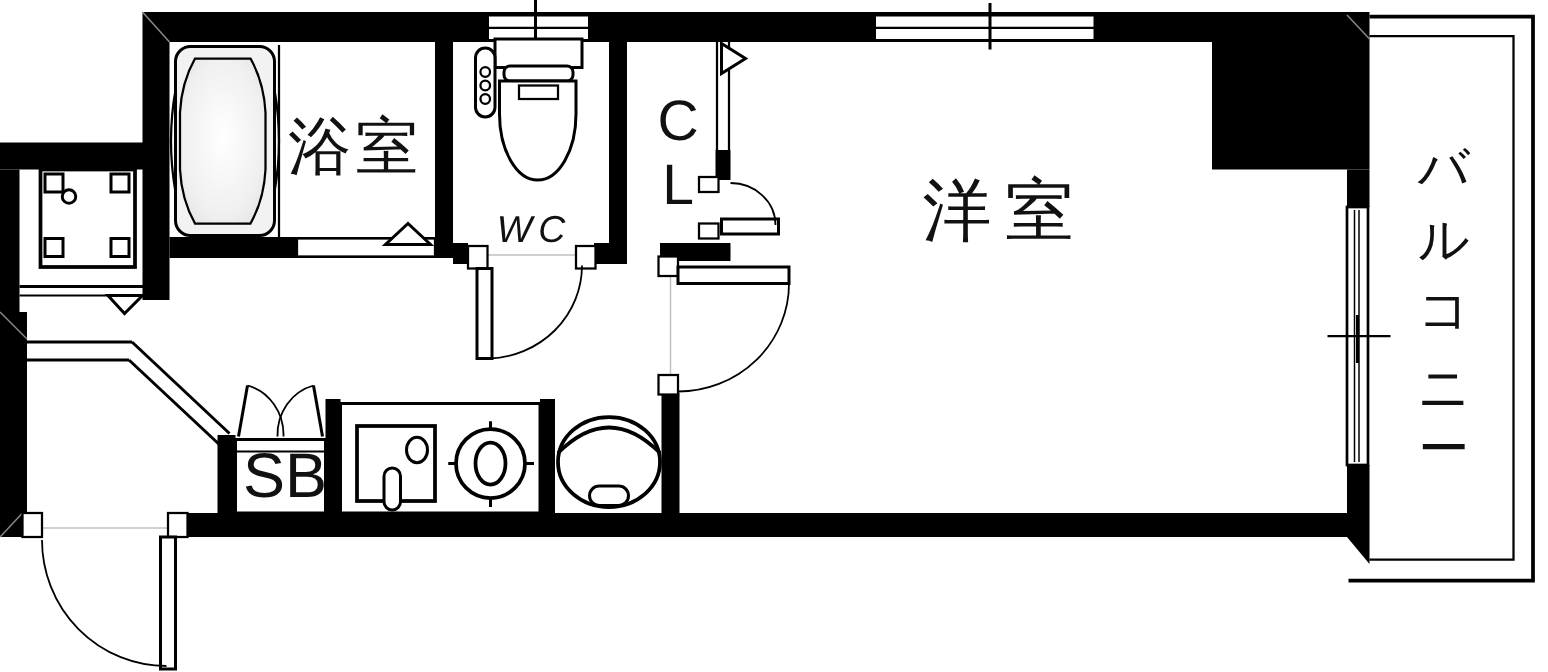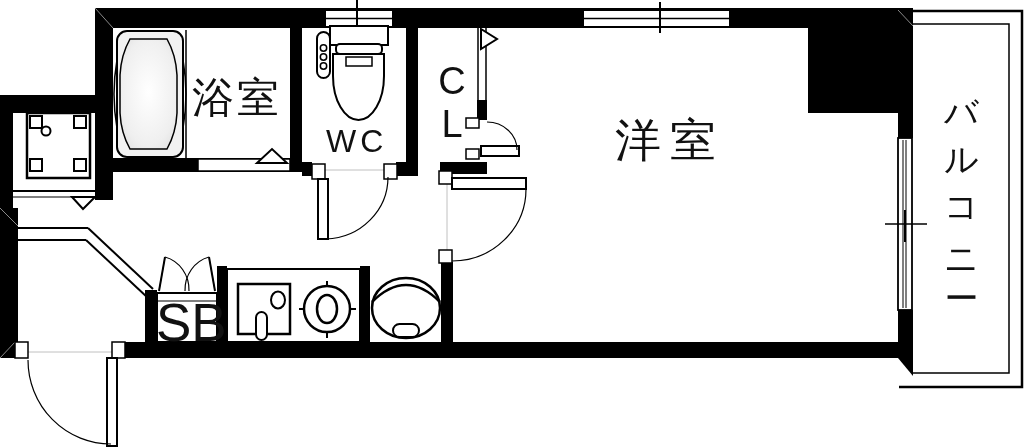--- a/index.html
+++ b/index.html
@@ -20,27 +20,27 @@
   }
   .lbl.center{text-align:center;}
   .vert{
     writing-mode:vertical-rl;
   }
   .vert-upright{
     writing-mode:vertical-rl;
     text-orientation:upright;
   }
   #bathroom-label{left:192px;top:77px;font-size:42px;letter-spacing:3px;}
-  #wc-label{left:326px;top:125px;width:60px;font-size:32px;letter-spacing:4px;}
+  #wc-label{left:326px;top:141px;width:60px;font-size:25px;letter-spacing:4px;font-style:italic;}
   #cl-label{left:433px;top:60px;font-size:38px;letter-spacing:1px;}
   #room-label{left:580px;top:117px;width:180px;font-size:46px;letter-spacing:9px;}
   #room-size{left:580px;top:184px;width:180px;font-size:44px;letter-spacing:1px;}
   #balcony-label{left:945px;top:74px;font-size:34px;letter-spacing:13px;}
   #entrance-label{left:31px;top:268px;font-size:50px;letter-spacing:2px;}
-  #sb-label{left:156px;top:296px;width:62px;font-size:53px;}
+  #sb-label{left:156px;top:296px;width:62px;font-size:42px;text-align:right;}
 </style>
 </head>
 <body>
 
 <div id="plan">
 
 <svg width="1032" height="448" viewBox="0 0 1032 448" xmlns="http://www.w3.org/2000/svg">
 
   <defs>
     <radialGradient id="tubGrad" cx="50%" cy="48%" r="65%">

